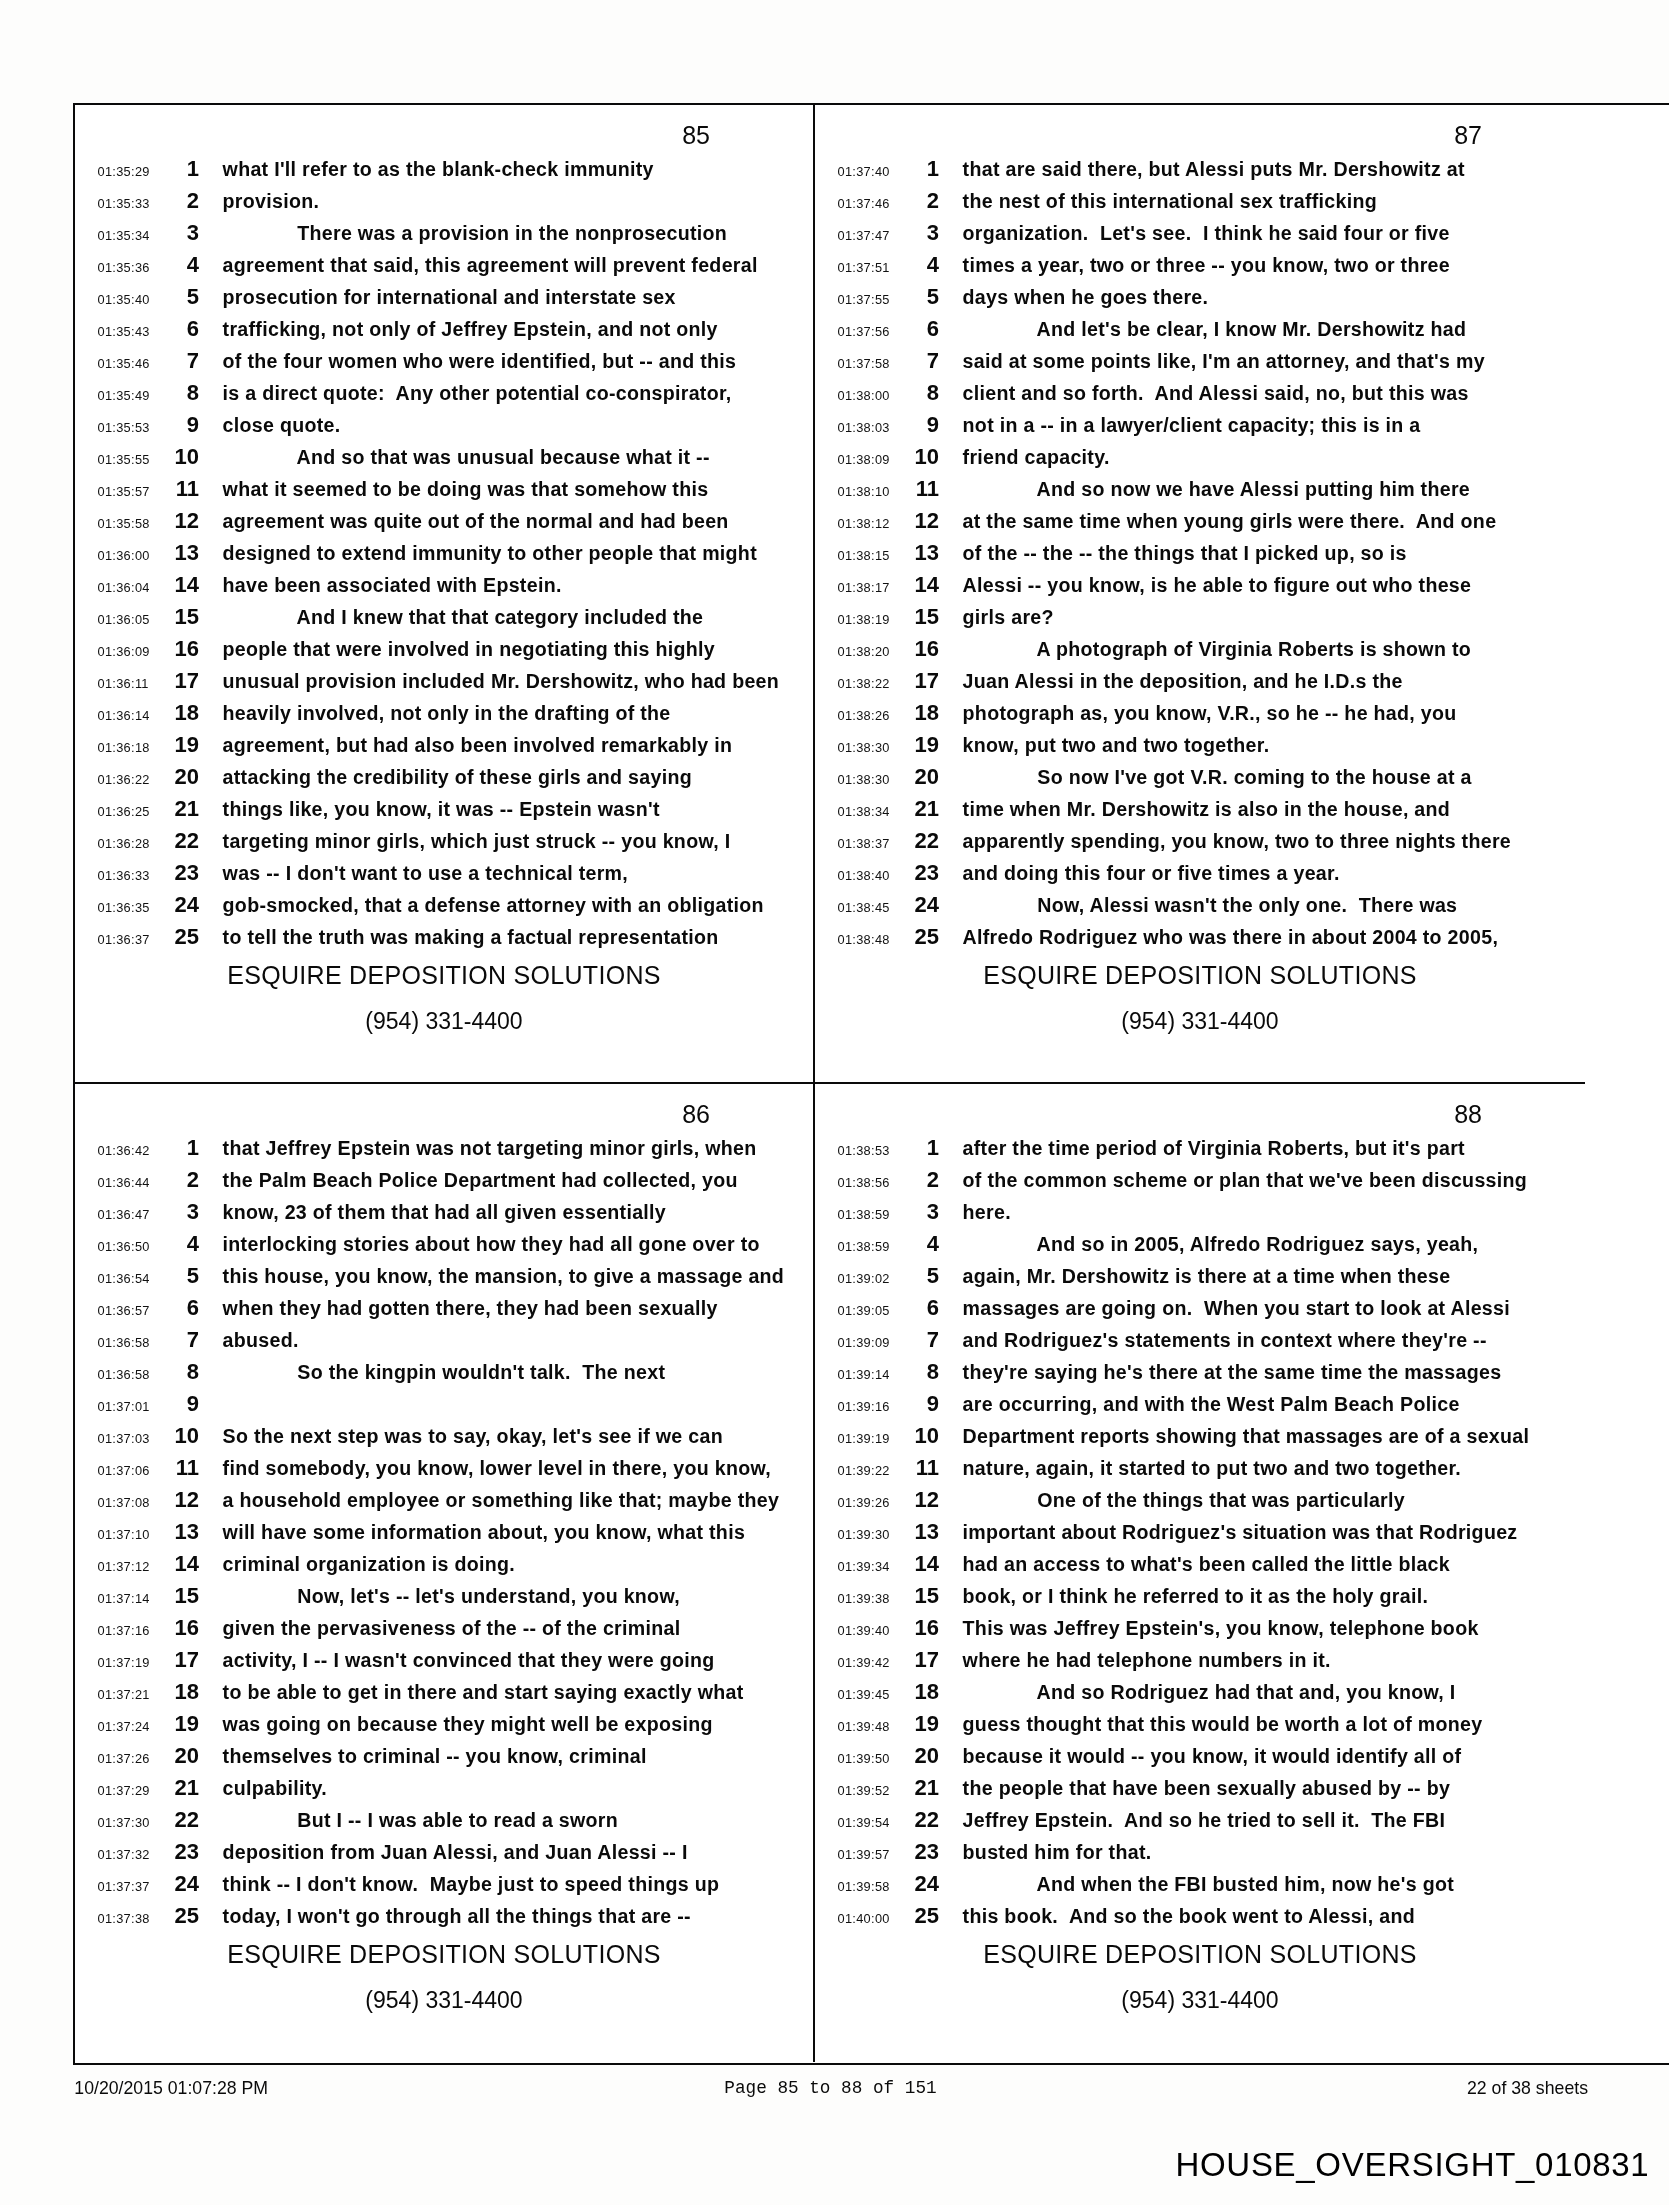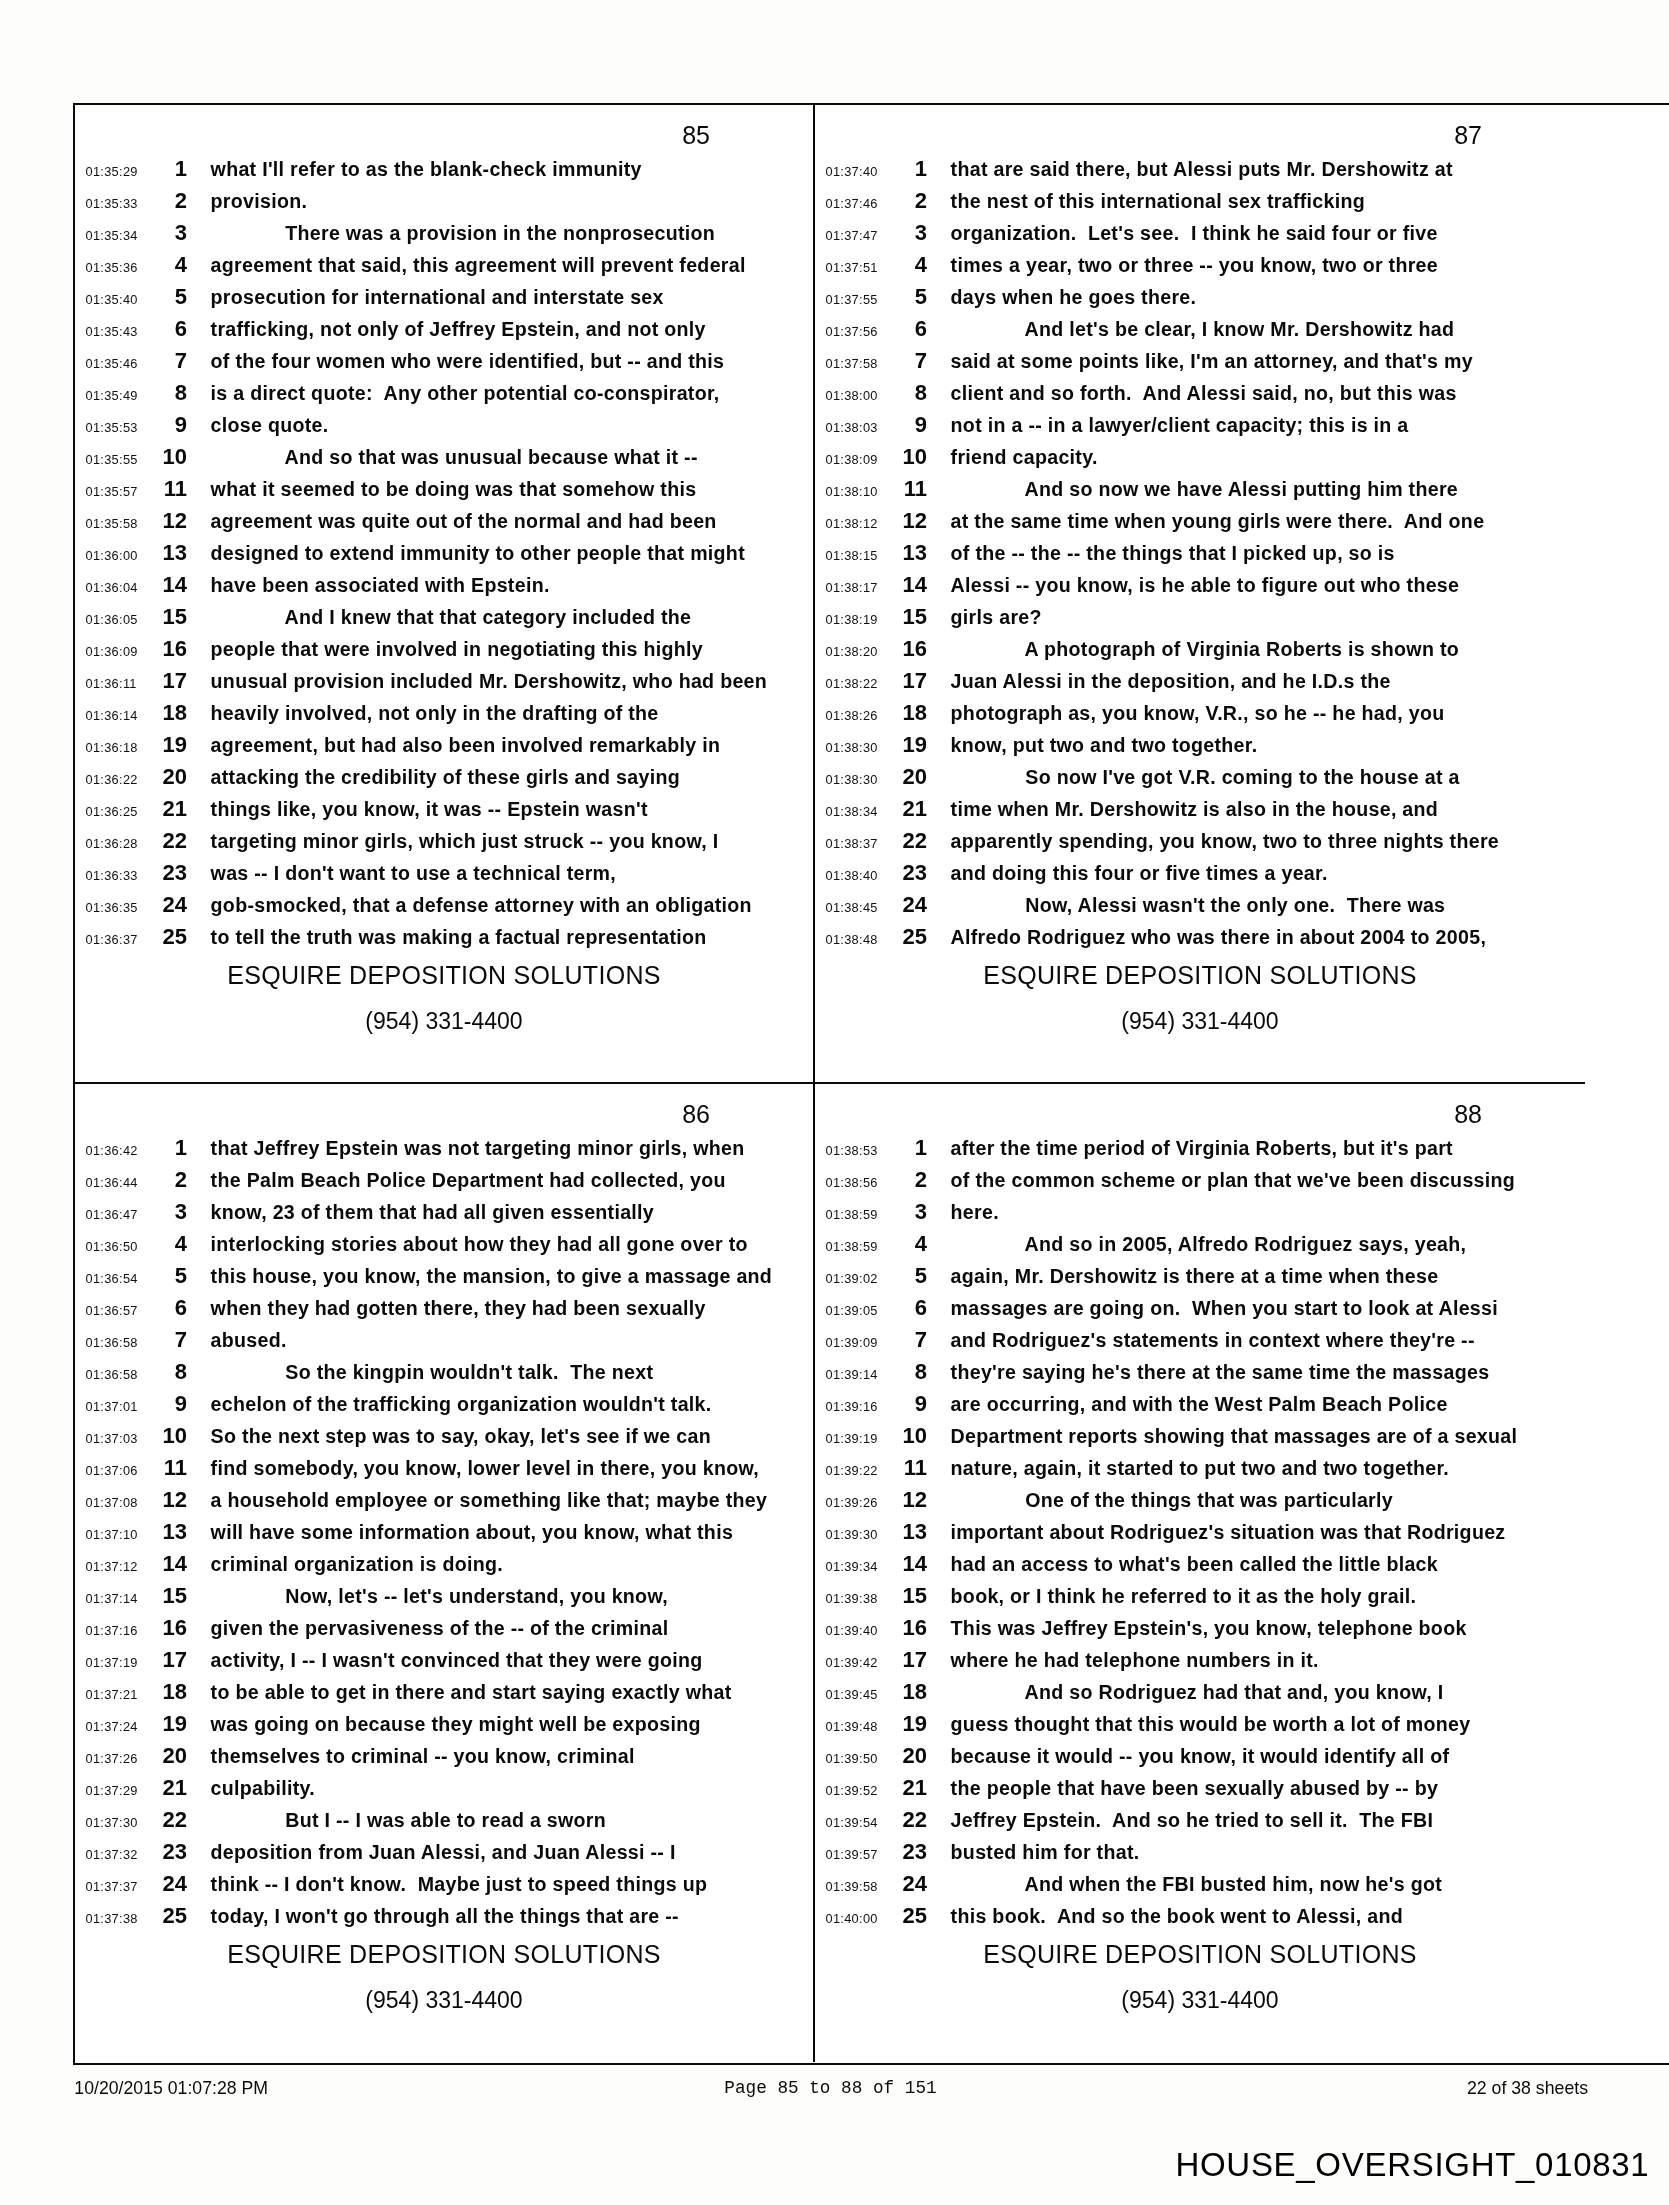--- a/index.html
+++ b/index.html
@@ -21,21 +21,21 @@
     grid-template-rows: 979px 978px;
     background: #fff;
   }
   .quad { overflow: hidden; position: relative; }
   .quad.tl, .quad.bl { border-right: 2px solid #0a0a0a; }
   .quad.tl, .quad.tr { border-bottom: 2px solid #0a0a0a; }
   .pagenum {
     height: 48px; padding-top: 15.7px; padding-right: 103px;
     text-align: right; font-size: 25px; font-weight: 400;
   }
-  .rows { display: block; }
+  .rows { display: block; margin-left: 12px; }
   .row {
     display: flex; align-items: baseline;
     height: 32px; line-height: 32px;
     white-space: pre;
   }
   .ts {
     flex: none; width: 77px; padding-left: 10.5px;
     font-size: 12.8px; letter-spacing: 0.3px; color: #111;
   }
   .ln {
@@ -374,21 +374,20 @@
     <span class="tx">abused.</span>
   </div>
         <div class="row">
     <span class="ts">01:36:58</span>
     <span class="ln">8</span>
     <span class="tx">             So the kingpin wouldn't talk.  The next</span>
   </div>
         <div class="row">
     <span class="ts">01:37:01</span>
     <span class="ln">9</span>
-    <span class="tx">echelon of the trafficking organization wouldn't talk.</span>
   </div>
         <div class="row">
     <span class="ts">01:37:03</span>
     <span class="ln">10</span>
     <span class="tx">So the next step was to say, okay, let's see if we can</span>
   </div>
         <div class="row">
     <span class="ts">01:37:06</span>
     <span class="ln">11</span>
     <span class="tx">find somebody, you know, lower level in there, you know,</span>

